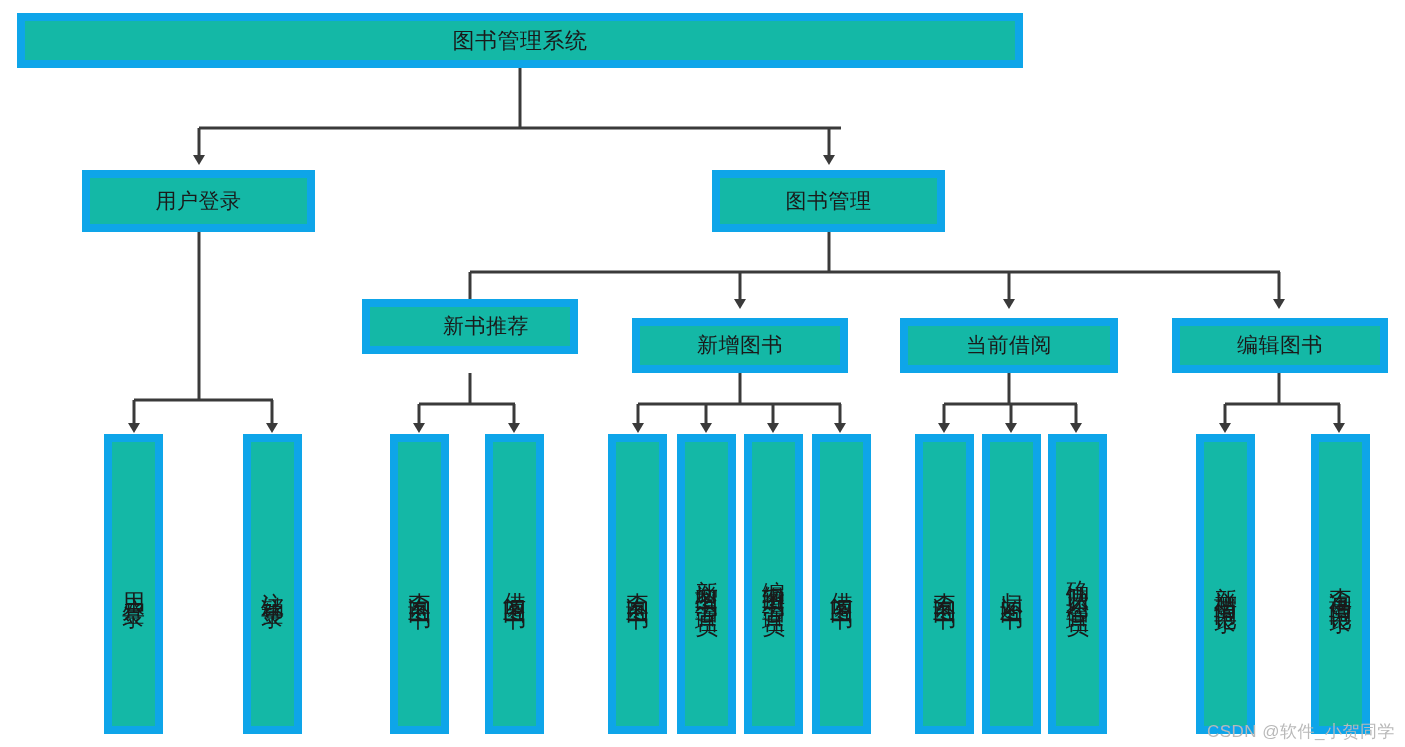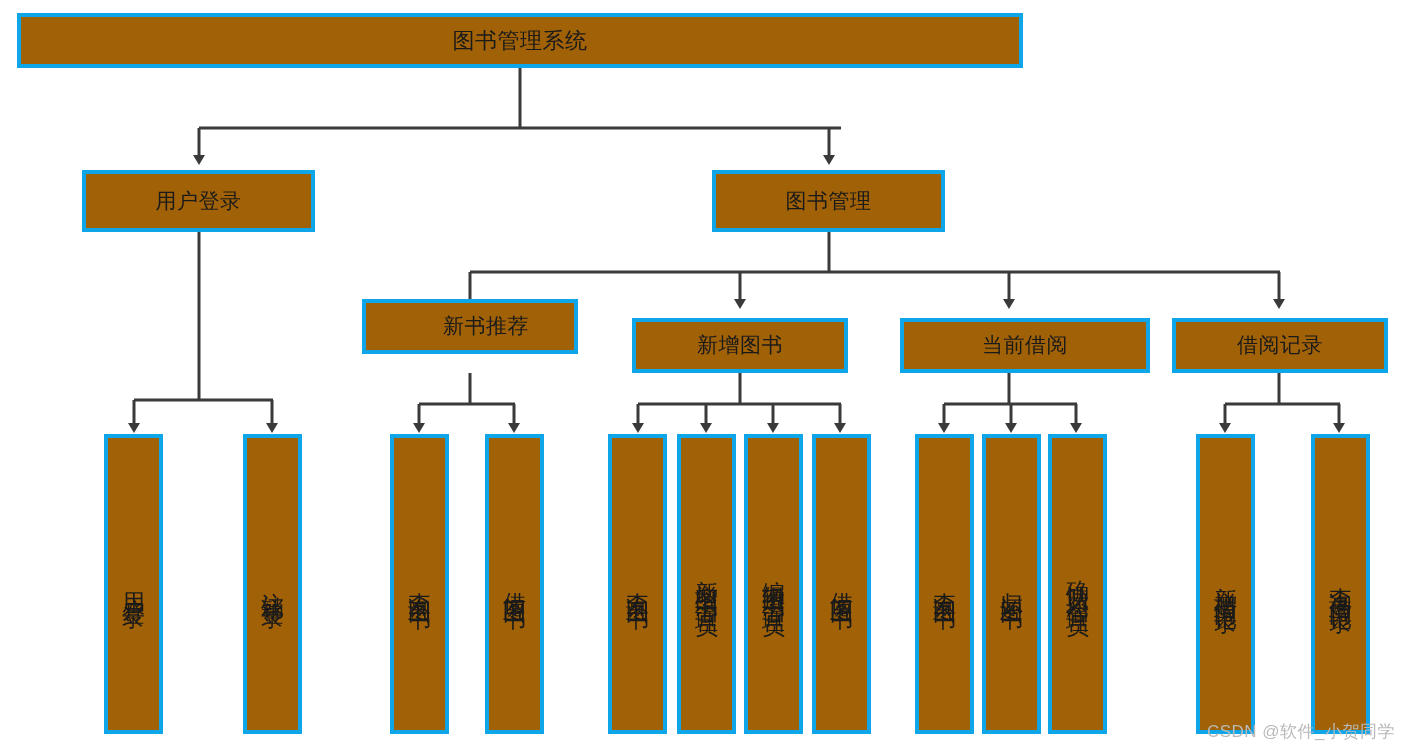--- a/index.html
+++ b/index.html
@@ -21,22 +21,22 @@
     position: absolute;
     left: 0;
     top: 0;
     width: 1405px;
     height: 747px;
     pointer-events: none;
   }
   .node {
     position: absolute;
     box-sizing: border-box;
-    background: #a16207;
-    border: 4px solid #0ea5e9;
+    background: #14b8a6;
+    border: 8px solid #0ea5e9;
     display: flex;
     align-items: center;
     justify-content: center;
     color: #1a1a1a;
     line-height: 1.18;
   }
   .node .lbl {
     display: block;
     text-align: center;
     white-space: nowrap;
@@ -140,25 +140,25 @@
   <div class="node horiz" style="left:712px; top:170px; width:233px; height:62px;align-items:center;">
     <span class="lbl">图书管理</span>
   </div>
 
   <div class="node horiz" style="left:362px; top:299px; width:216px; height:55px;padding-left:32px;">
     <span class="lbl">新书推荐</span>
   </div>
   <div class="node horiz" style="left:632px; top:318px; width:216px; height:55px;">
     <span class="lbl">新增图书</span>
   </div>
-  <div class="node horiz" style="left:900px; top:318px; width:250px; height:55px;">
+  <div class="node horiz" style="left:900px; top:318px; width:218px; height:55px;">
     <span class="lbl">当前借阅</span>
   </div>
   <div class="node horiz" style="left:1172px; top:318px; width:216px; height:55px;">
-    <span class="lbl">借阅记录</span>
+    <span class="lbl">编辑图书</span>
   </div>
 
   <div class="node vert" style="left:104px; top:434px; width:59px; height:300px;">
     <span class="lbl">用户登录</span>
   </div>
   <div class="node vert" style="left:243px; top:434px; width:59px; height:300px;">
     <span class="lbl">注销登录</span>
   </div>
 
   <div class="node vert" style="left:390px; top:434px; width:59px; height:300px;">

